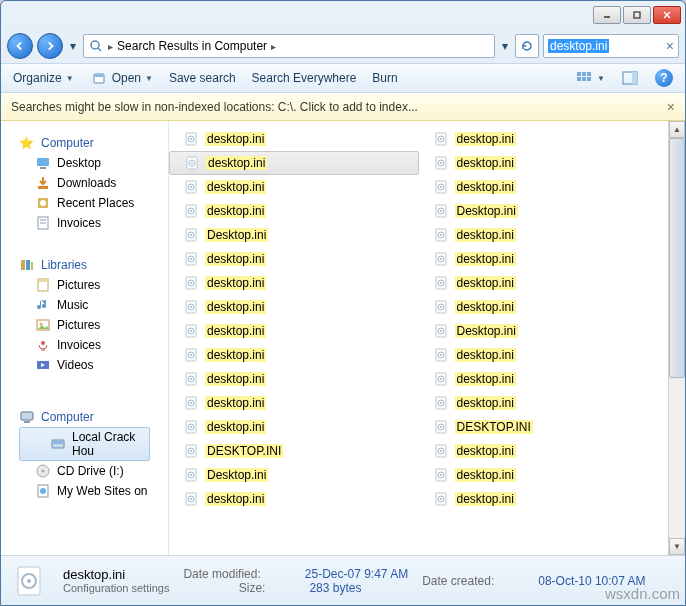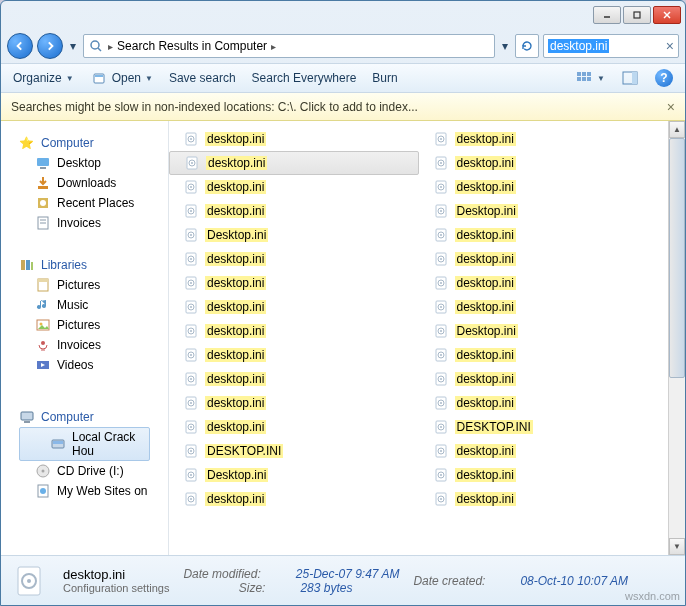--- a/index.html
+++ b/index.html
@@ -53,25 +53,25 @@
 .fname { background: #fff59a; padding: 0 2px; }
 .vscroll { width: 17px; background: #f0f0f0; border-left: 1px solid #d0d0d0; display: flex; flex-direction: column; }
 .vsbtn { height: 17px; background: linear-gradient(#f8f8f8,#e0e0e0); border: 1px solid #c0c0c0; display: flex; align-items: center; justify-content: center; font-size: 8px; color: #555; }
 .vstrk { flex: 1; position: relative; }
 .vsth { position: absolute; top: 0; left: 0; right: 0; height: 60%; background: linear-gradient(to right,#e8e8e8,#c8d8e8); border: 1px solid #a8b8c8; border-radius: 2px; }
 
 .details { height: 50px; background: linear-gradient(#f0f6fc,#e2eef8); border-top: 1px solid #c9d8e6; display: flex; align-items: center; padding: 4px 10px; gap: 14px; }
 .dicon { width: 38px; height: 38px; display: flex; align-items: center; justify-content: center; }
 .dname { font-size: 13px; color: #000; }
 .dtype { color: #6a6a6a; font-size: 11px; }
-.dpair { display: flex; gap: 4px; font-style: italic; }
+.dpair { display: flex; gap: 13px; }
 .dlabel { color: #6a6a6a; text-align: right; }
 .dval { color: #2a5aa8; margin-left: 31px; }
 
-.watermark { position: fixed; bottom: 4px; right: 6px; font-size: 11px; color: rgba(0,0,0,.35); pointer-events: none; }
+.watermark { position: fixed; bottom: 4px; right: 6px; font-size: 15px; color: rgba(0,0,0,.35); pointer-events: none; }
 </style>
 </head>
 <body>
 
 <div class="window">
 
   <div class="titlebar">
     <div class="wbtn">
         <svg viewBox="0 0 10 10">
           <line x1="2" y1="7" x2="8" y2="7" stroke="#333" stroke-width="1.5"></line>

